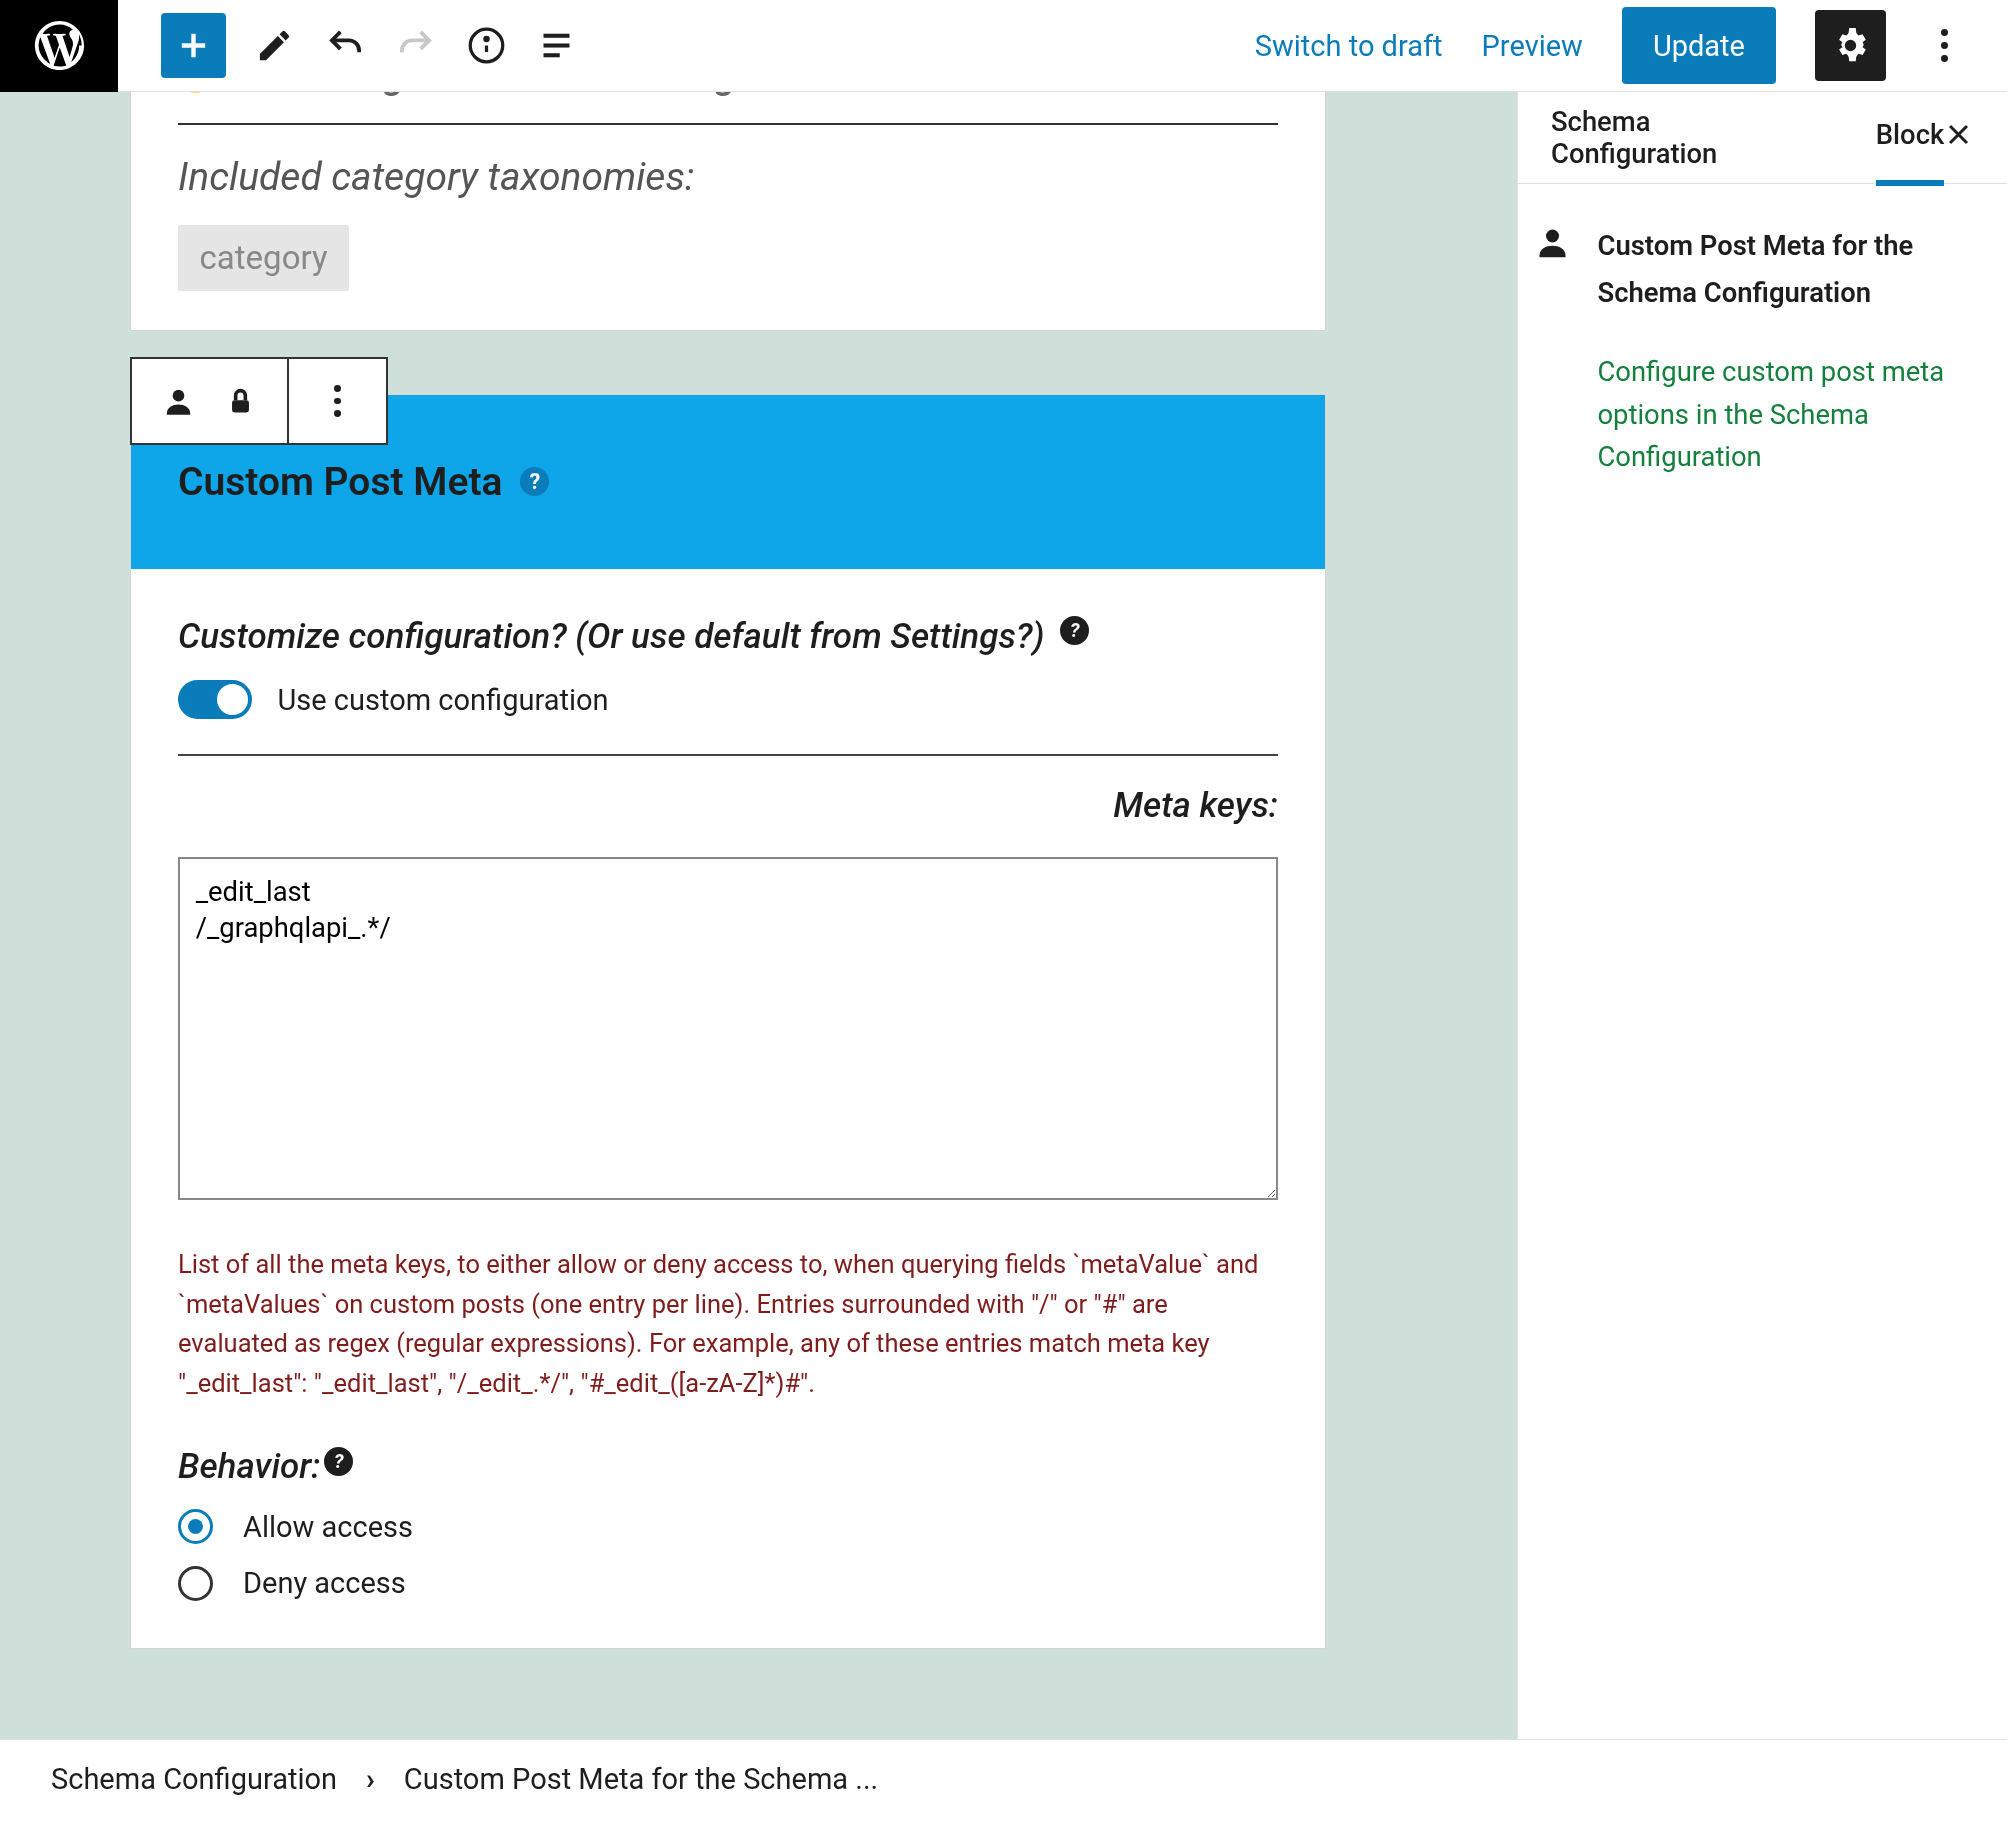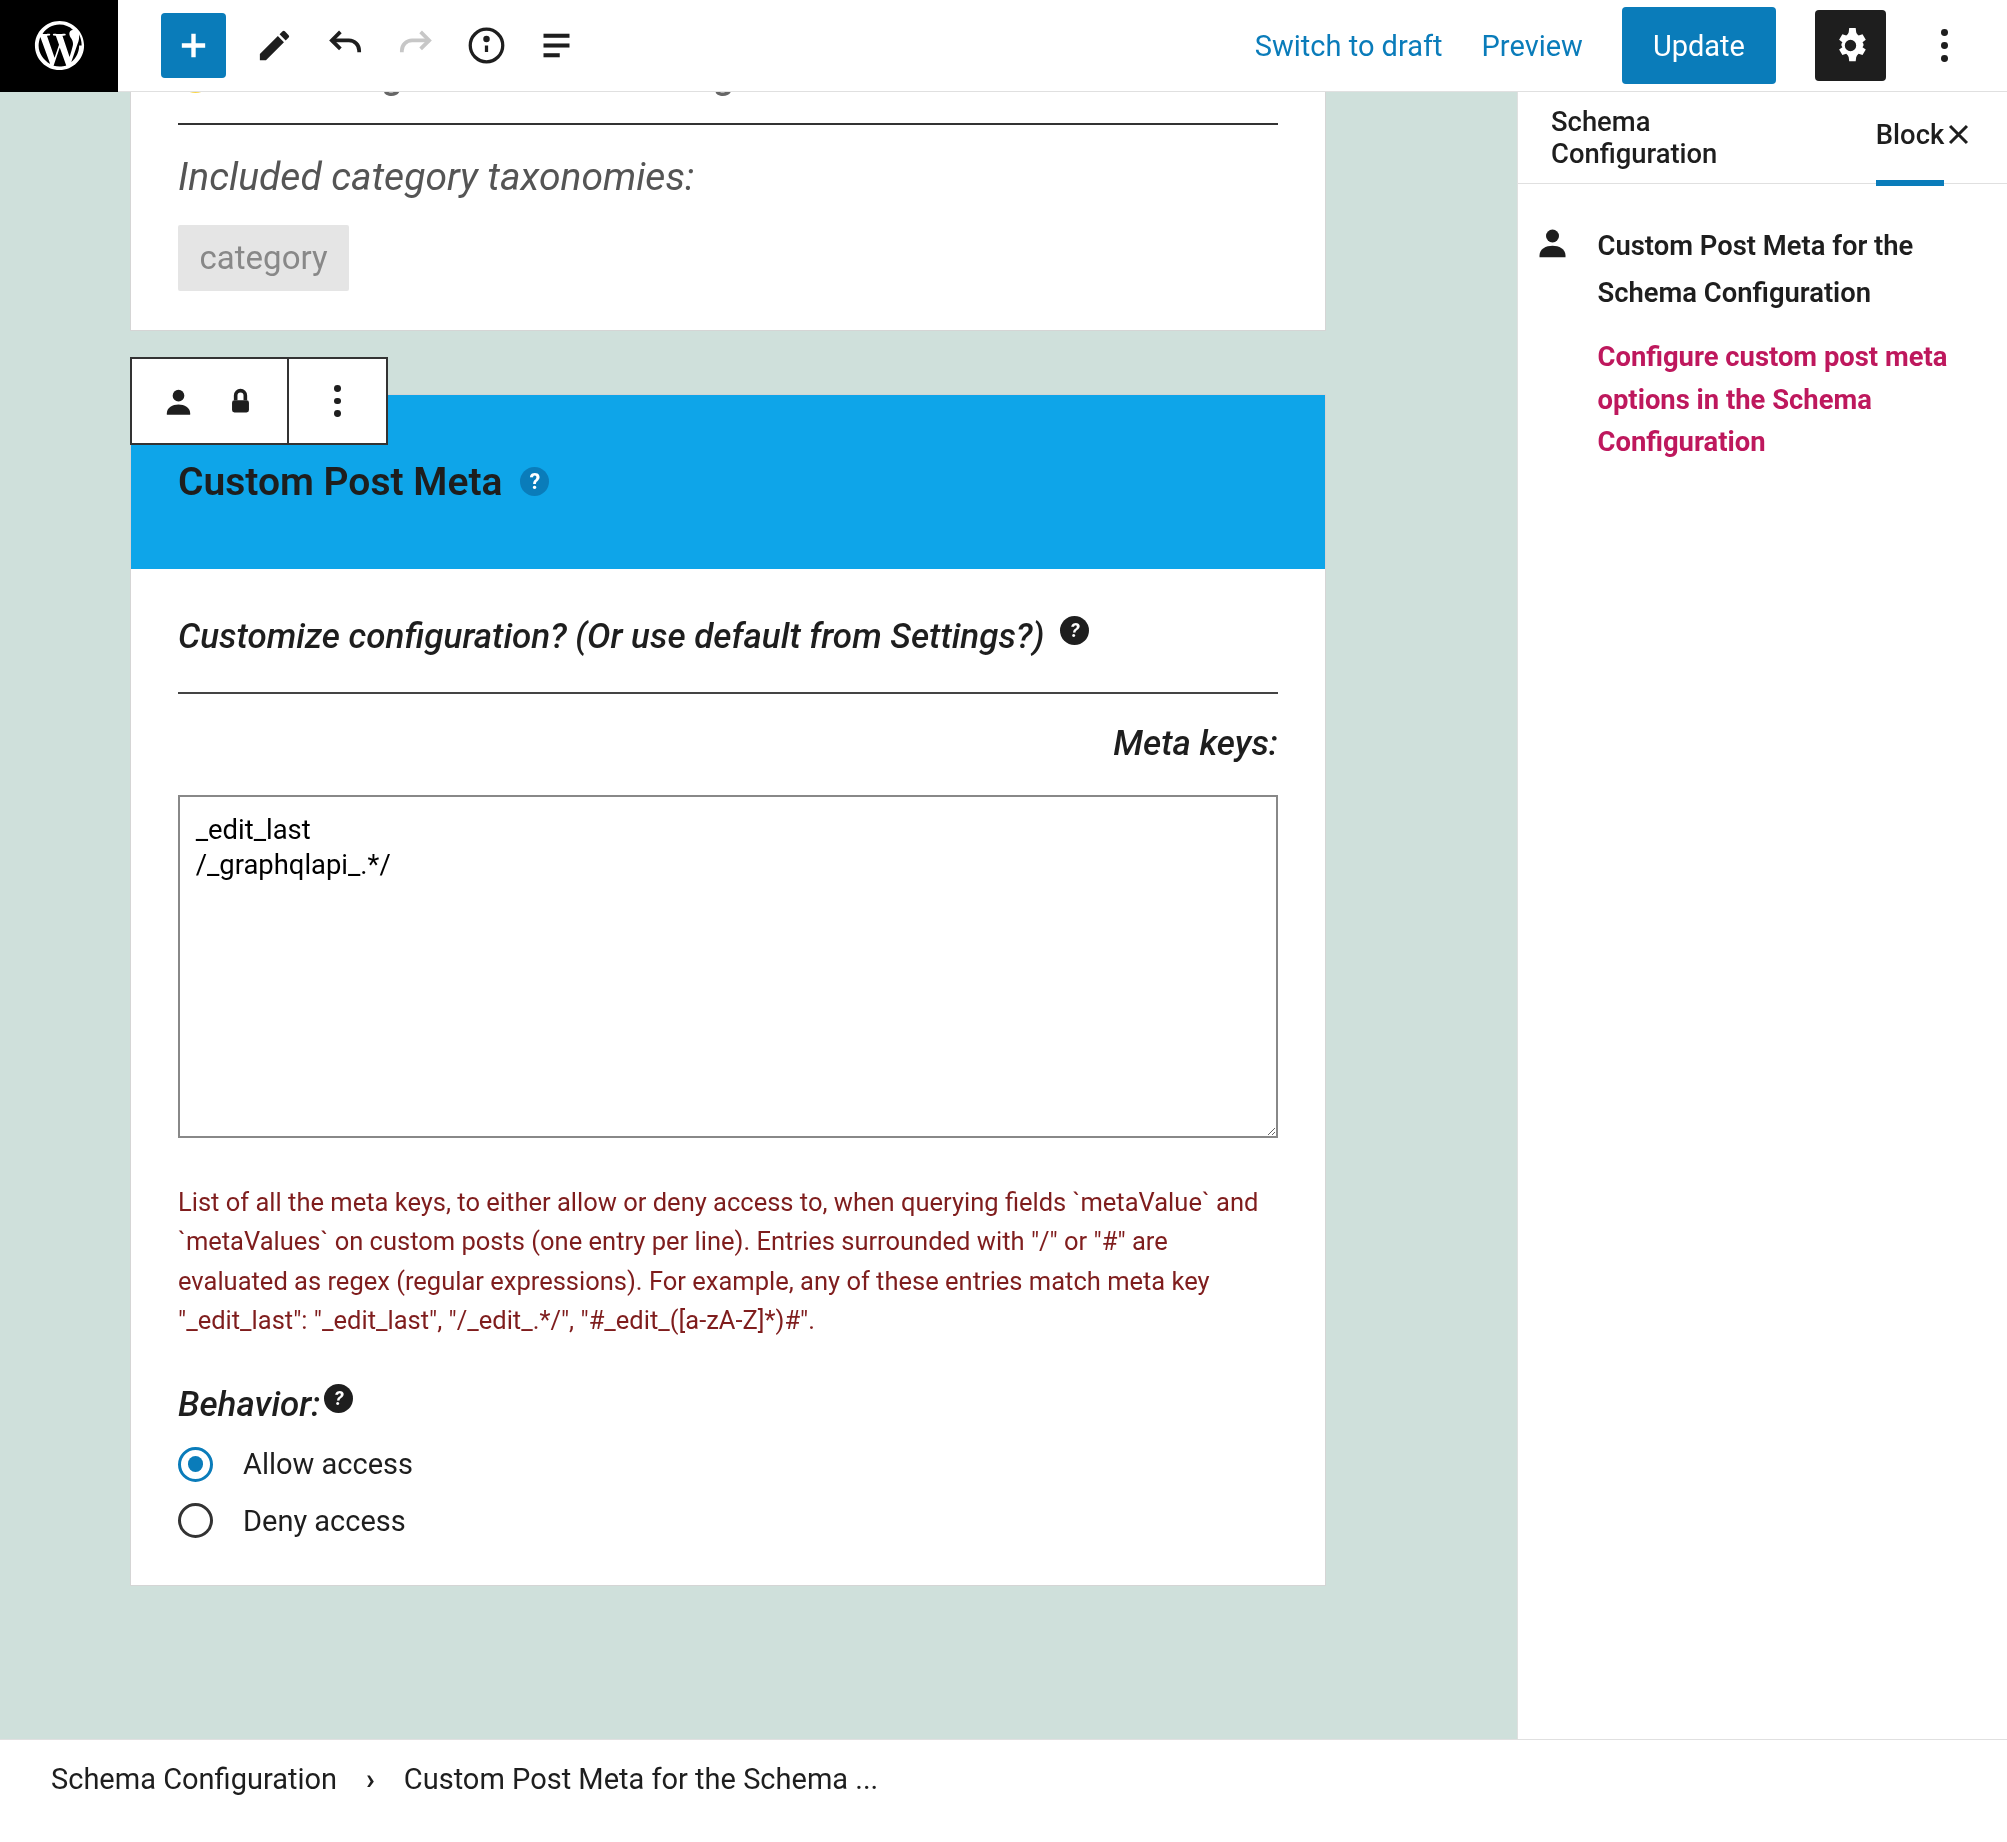--- a/index.html
+++ b/index.html
@@ -64,21 +64,21 @@
   
   .sidebar { width: 490px; border-left: 1px solid #e0e0e0; background:#fff; }
   .tabs { display:flex; align-items:center; border-bottom:1px solid #e0e0e0; height: 92px; padding: 0 33px; }
   .tab { font-size: 27.4px; font-weight:500; padding: 0 0 29px 0; cursor:pointer; position:relative; top:14.7px; }
   .tab.active { border-bottom: 6.9px solid #0a7cba; }
   .tab + .tab { margin-left: 63px; }
   .tab-close { margin-left:auto; width:31px; cursor:pointer; }
   .side-body { padding: 39px 15px; display:flex; gap: 25.5px; }
   .side-ico { width:39px; height:39px; flex-shrink:0; }
   .side-title { font-size: 27.4px; font-weight:600; line-height:1.7; }
-  .side-desc { font-size: 27.4px; color:#be185d; line-height:1.55; margin-top: 20px; font-weight: bold; }
+  .side-desc { font-size: 27.4px; color:#15803d; line-height:1.55; margin-top: 35px; }
 
   
   .breadcrumb { height: 78px; border-top:1px solid #e0e0e0; background:#fff; display:flex; align-items:center; padding: 0 51px; font-size: 29px; gap: 29px; }
   .bc-sep { font-weight:bold; }
 </style>
 </head>
 <body>
 
 <div class="topbar">
   <div class="wp-square">
@@ -180,20 +180,26 @@
 
     <div class="card main-card">
       <div class="mc-header">
         <span class="mc-title">Custom Post Meta</span>
         <span class="help-badge">?</span>
       </div>
       <div class="mc-body">
         <div class="q-label">
           <span>Customize configuration? (Or use default from Settings?)</span>
           <span class="tip-badge">?</span>
+        </div>
+        <div class="toggle-row">
+          <div class="toggle">
+              <div class="toggle-knob"></div>
+            </div>
+          <span class="toggle-label">Use custom configuration</span>
         </div>
         <hr class="section-hr">
         <div class="meta-label">Meta keys:</div>
         <textarea class="meta-textarea" style="">_edit_last
 /_graphqlapi_.*/</textarea>
         <div class="help-text">List of all the meta keys, to either allow or deny access to, when querying fields `metaValue` and `metaValues` on custom posts (one entry per line). Entries surrounded with "/" or "#" are evaluated as regex (regular expressions). For example, any of these entries match meta key "_edit_last": "_edit_last", "/_edit_.*/", "#_edit_([a-zA-Z]*)#".</div>
         <div class="behavior-label">
           <span>Behavior:</span>
           <span class="tip-badge">?</span>
         </div>

